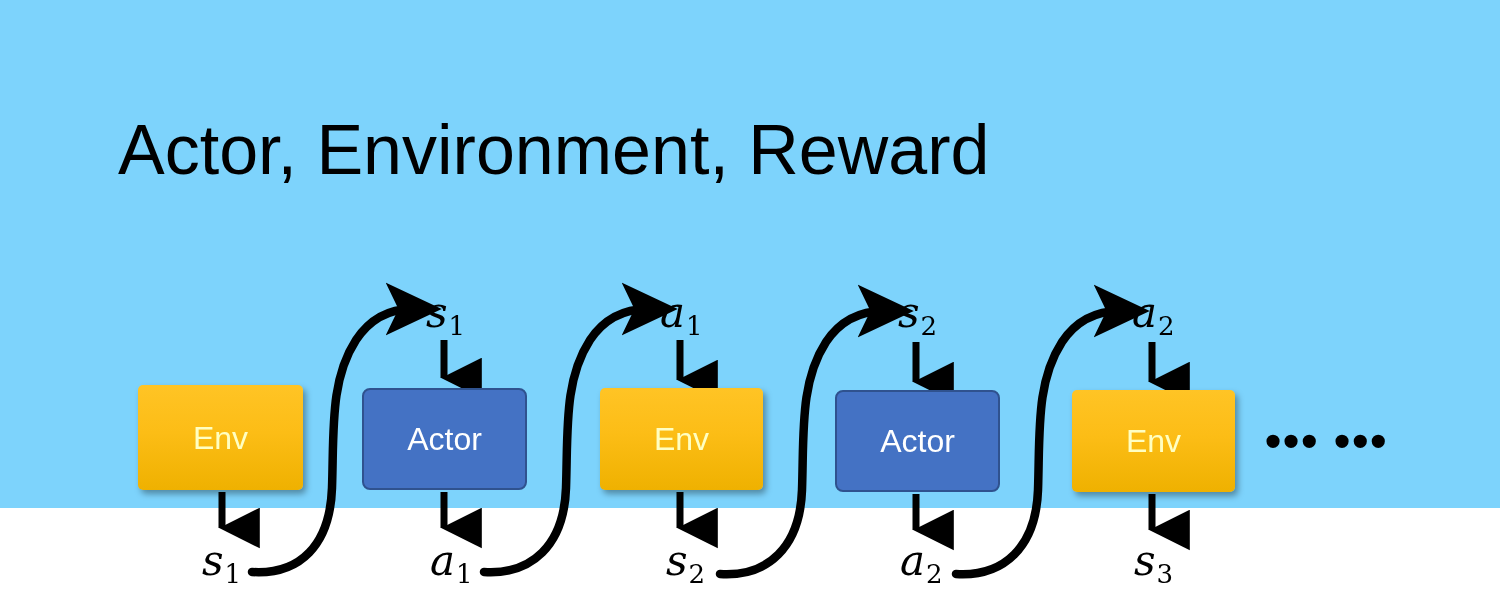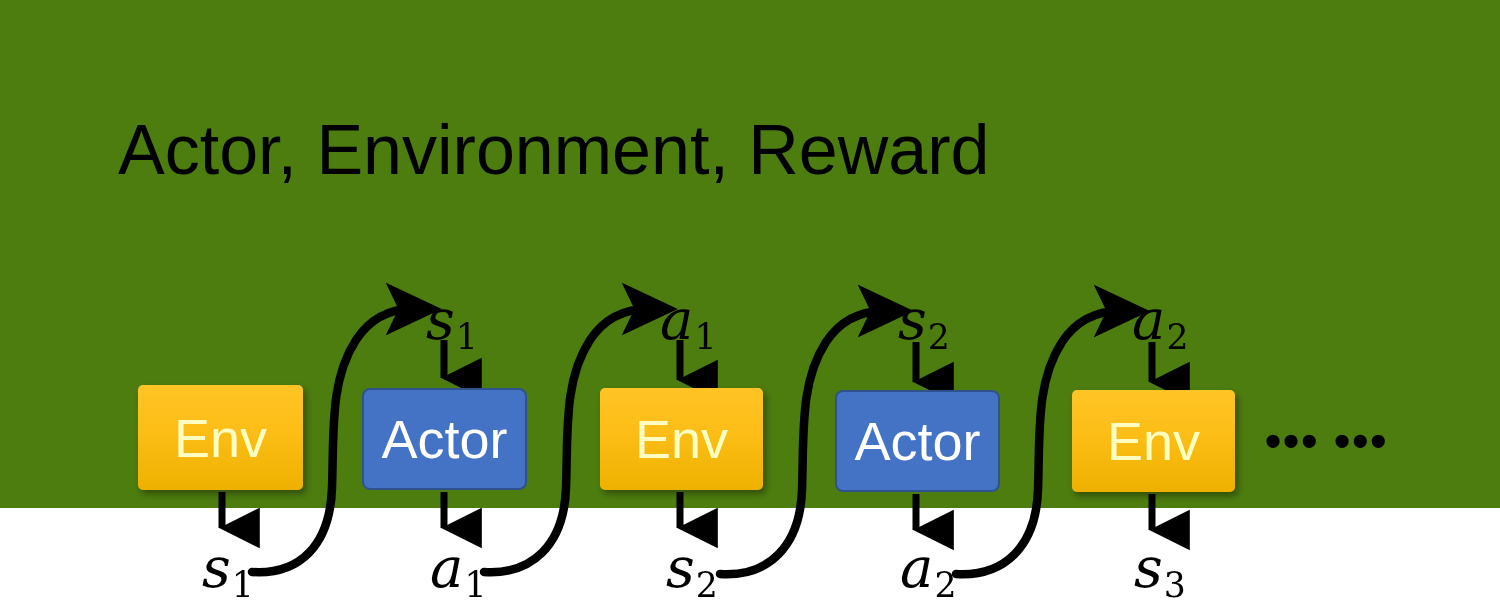--- a/index.html
+++ b/index.html
@@ -2,42 +2,42 @@
 <html><head>
 <meta charset="utf-8">
 <style>
   html,body{margin:0;padding:0;background:#ffffff;}
   body{
     width:1500px;height:608px;
     font-family:"Liberation Sans", sans-serif;
     overflow:hidden;
     position:relative;
   }
-  #stage{position:relative;width:1500px;height:508px;background:#4d7c0f;}
+  #stage{position:relative;width:1500px;height:508px;background:#7dd3fc;}
 
   .title{
     position:absolute;
     left:118px; top:115px;
     font-family:"Liberation Sans", sans-serif;
     font-size:70px;
     font-weight:400;
     color:#000000;
     letter-spacing:0px;
     white-space:nowrap;
     line-height:1;
   }
 
   
   .node{
     position:absolute;
     display:flex;
     align-items:center;
     justify-content:center;
     box-sizing:border-box;
-    font-size:54px;
+    font-size:32px;
     line-height:1;
     user-select:none;
   }
   .node .lbl{pointer-events:none;}
 
   .node.env{
     background:linear-gradient(180deg,#FFC425 0%,#FCBD16 45%,#EFB100 100%);
     border-radius:5px;
     color:#FFFFC2;
     box-shadow:3px 4px 6px rgba(0,0,0,0.35);
@@ -47,21 +47,21 @@
     border:2px solid #2F528F;
     border-radius:8px;
     color:#FFFFFF;
   }
 
   
   .mlabel{
     position:absolute;
     font-family:"DejaVu Serif", serif;
     font-style:italic;
-    font-size:56px;
+    font-size:42px;
     color:#000;
     line-height:1;
     white-space:nowrap;
     user-select:none;
     text-align:center;
   }
   .mlabel sub{
     font-size:0.62em;
     font-style:normal;
     vertical-align:-0.30em;

